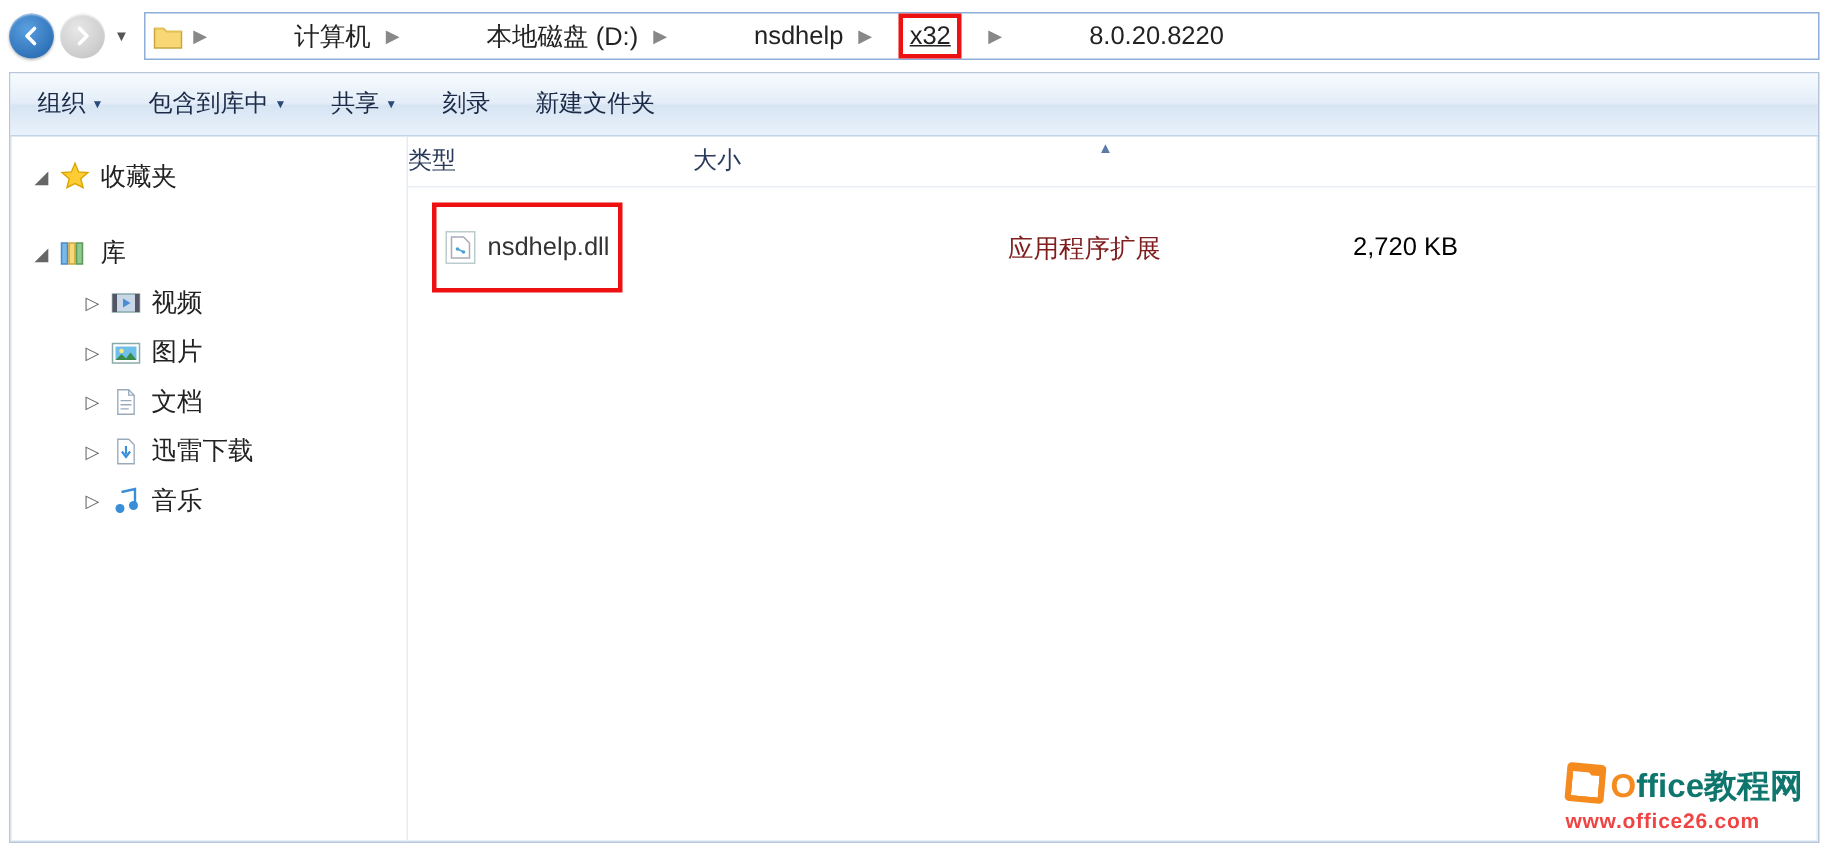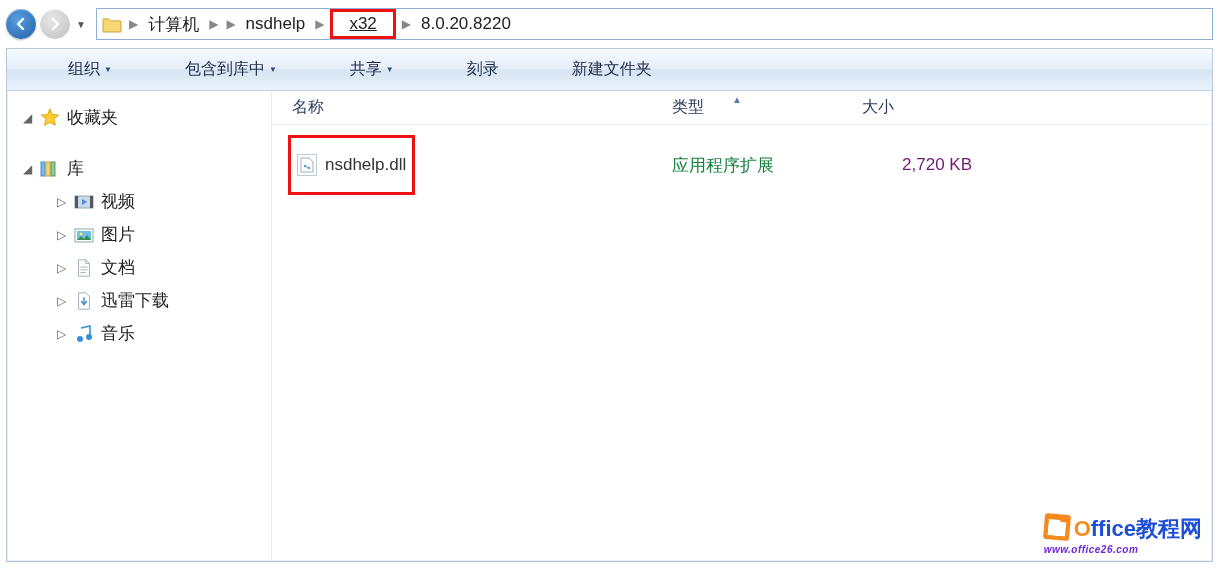--- a/index.html
+++ b/index.html
@@ -8,28 +8,28 @@
 
 .nav-area { height: 48px; display: flex; align-items: center; padding: 6px 6px; gap: 4px; }
 .nav-btn { width: 30px; height: 30px; border-radius: 50%; display: flex; align-items: center; justify-content: center; }
 .back { background: radial-gradient(circle at 40% 35%, #5aa0e0, #1f5fa8); box-shadow: inset 0 1px 1px rgba(255,255,255,.5), 0 1px 2px rgba(0,0,0,.3); }
 .fwd { background: radial-gradient(circle at 40% 35%, #e8e8e8, #bfbfbf); box-shadow: inset 0 1px 1px rgba(255,255,255,.8); }
 .nav-btn svg { width: 16px; height: 16px; }
 .drop-tiny { color:#555; font-size:10px; margin-left:2px; }
 
 .addr { flex:1; height:32px; border:1px solid #8caed8; background:#fff; display:flex; align-items:center; padding:0 4px; margin-left:6px; }
 .folder-ic { width:22px; height:20px; display:inline-flex; align-items:center; justify-content:center; margin-right:2px;}
-.crumb { display:flex; align-items:center; height:100%; padding: 0 6px; font-size:17px; color:#222; white-space:nowrap; }
+.crumb { display:flex; align-items:center; height:100%; padding: 0 6px; font-size:17px; color:#222; white-space:nowrap;margin-left:48px; }
 .sep { color:#888; padding: 0 4px; font-size:12px; }
-.hl-red { border: 3px solid #e11; padding: 2px 16px; margin:0 2px;text-decoration:underline;}
+.hl-red { border: 3px solid #e11; padding: 2px 4px; margin:0 14px;text-decoration:underline;}
 
 
 .toolbar-wrap { border:1px solid #b7c6da; margin: 0 6px; background:#fff; height: calc(570px - 56px); display:flex; flex-direction:column; box-shadow: 0 0 0 1px #e6eef7 inset;}
 .toolbar { height:42px; background: linear-gradient(#f7fbff, #e4edf8 48%, #d7e4f2 52%, #e9f2fc); border-bottom:1px solid #c2d4e8; display:flex; align-items:center; padding: 0 12px; gap: 18px; }
-.toolbar .itm { font-size:16px; color:#1a2a47; display:flex; align-items:center; gap:4px; padding:4px 6px;margin-left:43px; }
+.toolbar .itm { font-size:16px; color:#1a2a47; display:flex; align-items:center; gap:4px; padding:4px 6px; }
 .toolbar .dd { font-size:8px; color:#2a4a7a;}
 
 
 .body { flex:1; display:flex; overflow:hidden; }
 .sidebar { width:265px; border-right:1px solid #e5ecf5; padding:10px 4px; overflow:hidden; }
 .tree-node { display:flex; align-items:center; gap:6px; padding:5px 4px 5px 12px; font-size:17px; color:#222; }
 .tree-node.child { padding-left: 46px; }
 .tw { width:10px; display:inline-block; color:#666; font-size:12px;}
 .star { width:22px; height:22px; }
 .fold-y { width:22px; height:20px; }
@@ -41,29 +41,29 @@
 .col-date { width:190px;}
 .col-type { width:190px;}
 .col-size { width:140px; text-align:left;}
 .sort-caret { color:#5a7aa8; font-size:10px; position:absolute; left:460px; top:3px;}
 
 .filerow { display:flex; align-items:center; font-size:17px; color:#333; padding:10px 0;}
 .file-cell-name { width:400px; padding-left:16px; display:flex; align-items:center; gap:8px;}
 .redbox { border:3px solid #e11; padding:16px 6px; display:inline-flex; align-items:center; gap:8px;}
 .file-ic { width:20px; height:22px; border:1px solid #bcc; background:#fff; display:inline-flex; align-items:center; justify-content:center; font-size:11px; color:#4a8;}
 .file-cell-date { width:190px; color:#666;}
-.file-cell-type { width:190px; color:#15803d;}
-.file-cell-size { width:140px; color:#701a75; text-align:right; padding-right:30px;}
+.file-cell-type { width:190px; color:#7f1d1d;}
+.file-cell-size { width:140px; color:#000000; text-align:right; padding-right:30px;}
 
 
 .wm { position:absolute; right:10px; bottom:6px; text-align:left; font-family: Arial, sans-serif; }
 .wm-top { font-size:22px; font-weight:bold; }
 .wm-top .o1 { color:#f58b1f; }
-.wm-top .rest { color:#1d4ed8; }
-.wm-bot { font-size:10px; color:#6d28d9; font-weight:bold; letter-spacing:0.5px;font-style:italic;}
+.wm-top .rest { color:#0f766e; }
+.wm-bot { font-size:14px; color:#ef4444; font-weight:bold; letter-spacing:0.5px;}
 .wm-ic { display:inline-block; width:26px; height:26px; background:#f58b1f; transform:rotate(5deg); margin-right:4px; position:relative; top:4px; border-radius:3px;}
 .wm-ic::after { content:""; position:absolute; inset:4px; background:#fff; clip-path: polygon(0 10%, 60% 10%, 70% 20%, 100% 20%, 100% 100%, 0 100%);}
 </style>
 </head>
 <body>
 
 <div class="nav-area">
   <div class="nav-btn back">
     <svg viewBox="0 0 16 16">
         <path d="M10 3 L5 8 L10 13" stroke="#fff" stroke-width="2.4" fill="none" stroke-linecap="round" stroke-linejoin="round"></path>
@@ -79,20 +79,21 @@
   <div class="addr">
     <span class="folder-ic">
       <svg width="20" height="18" viewBox="0 0 20 18">
           <path d="M1 4 h6 l2 2 h10 v11 H1 z" fill="#f8d775" stroke="#c9a63f"></path>
           <path d="M1 4 h6 l2 2 h10" fill="none" stroke="#e6c256"></path>
         </svg>
     </span>
     <span class="sep">▶</span>
     <span class="crumb">计算机</span>
     <span class="sep">▶</span>
+    <span class="crumb">本地磁盘 (D:)</span>
     <span class="sep">▶</span>
     <span class="crumb">nsdhelp</span>
     <span class="sep">▶</span>
     <span class="crumb hl-red">x32</span>
     <span class="sep">▶</span>
     <span class="crumb">8.0.20.8220</span>
   </div>
 </div>
 
 <div class="toolbar-wrap">
@@ -183,21 +184,20 @@
             <circle cx="6" cy="15" r="3" fill="#3a8ed8"></circle>
             <circle cx="15" cy="13" r="3" fill="#3a8ed8"></circle>
           </svg>
         <span>音乐</span>
       </div>
     </div>
 
     <div class="content">
       <span class="sort-caret">▲</span>
       <div class="cols">
-        <div class="col-name">名称</div>
         <div class="col-type">类型</div>
         <div class="col-size">大小</div>
       </div>
 
       <div class="filerow">
         <div class="file-cell-name">
           <span class="redbox">
             <span class="file-ic">
               <svg width="14" height="16" viewBox="0 0 14 16">
                   <path d="M1 1h8l4 4v10H1z" fill="#fff" stroke="#aab"></path>

